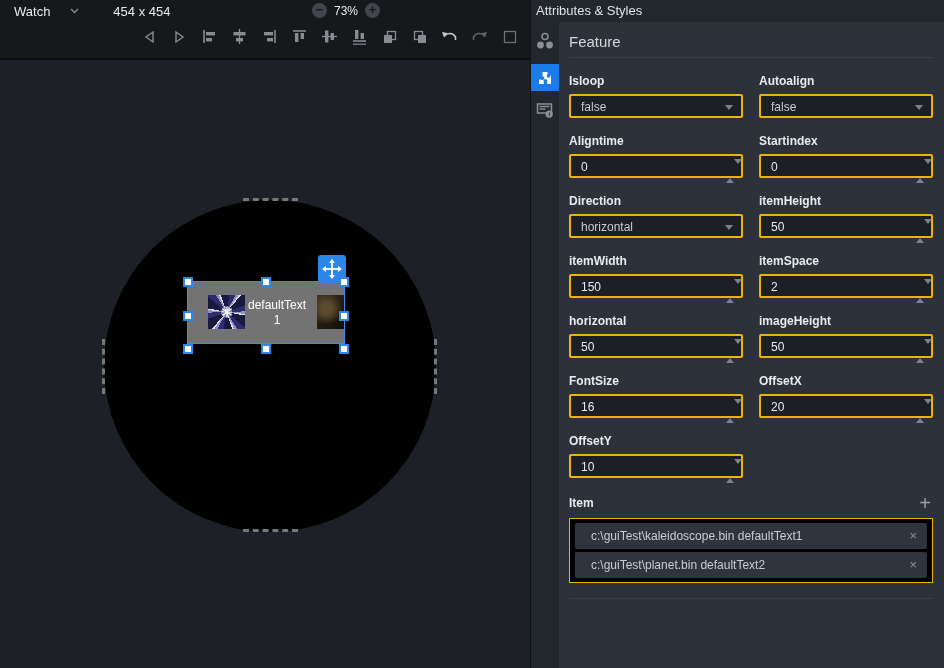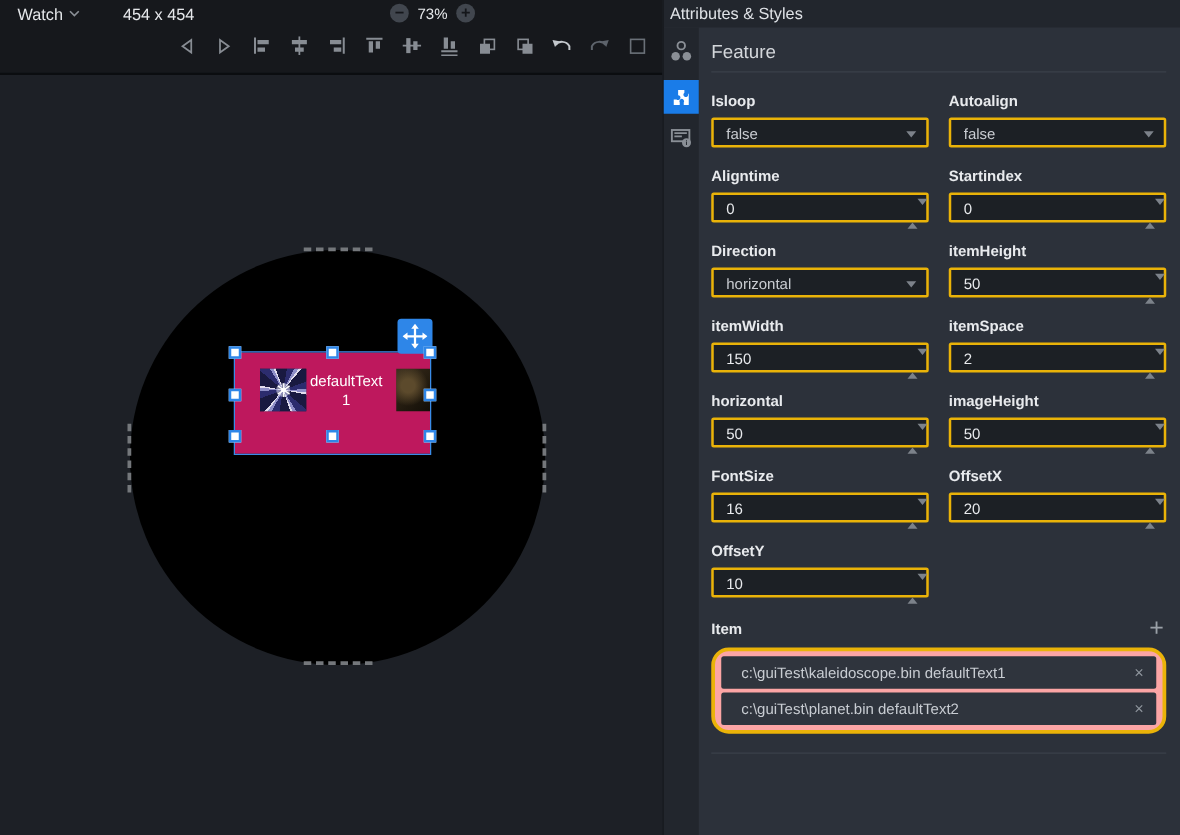--- a/index.html
+++ b/index.html
@@ -3,38 +3,38 @@
 <meta charset="utf-8">
 <style>
   * { margin:0; padding:0; box-sizing:border-box; }
   html,body { width:944px; height:668px; overflow:hidden; background:#1d2026;
               font-family:"Liberation Sans", sans-serif; }
   .app { position:relative; width:944px; height:668px; }
 
   
   .topbar-left { position:absolute; left:0; top:0; width:530px; height:58px; background:#16181c; }
   .tb-row1 { position:absolute; left:0; top:0; width:530px; height:22px; display:flex; align-items:center; }
-  .watch-sel { display:flex; align-items:center; gap:5px; margin-left:14px; color:#e6e8eb; font-size:13px; cursor:pointer; }
+  .watch-sel { display:flex; align-items:center; gap:20px; margin-left:14px; color:#e6e8eb; font-size:13px; cursor:pointer; }
   .canvas-size { margin-left:34px; color:#e6e8eb; font-size:13px; }
   .zoom-ctrl { position:absolute; left:312px; top:3px; display:flex; align-items:center; gap:7px; }
   .zoom-btn { width:15px; height:15px; border-radius:50%; background:#41464e; color:#14161a;
               font-size:13px; line-height:13px; text-align:center; font-weight:bold; cursor:pointer; }
   .zoom-label { color:#e6e8eb; font-size:12px; }
   .tb-row2 { position:absolute; left:140px; top:27px; display:flex; align-items:center; gap:11px; }
   .tb-icon { width:19px; height:19px; display:flex; align-items:center; justify-content:center; cursor:pointer; }
 
   
   .canvas { position:absolute; left:0; top:58px; width:530px; height:610px; background:#1d2026; border-top:2px solid #0b0d10; }
   .watch-circle { position:absolute; left:104px; top:140px; width:332px; height:332px; border-radius:50%; background:#000; }
   .dash-top    { position:absolute; left:243px; top:138px;  width:55px; height:0; border-top:3px dashed #74777b; }
   .dash-bottom { position:absolute; left:243px; top:469px; width:55px; height:0; border-top:3px dashed #74777b; }
   .dash-left   { position:absolute; left:102px; top:279px; width:0; height:55px; border-left:3px dashed #74777b; }
   .dash-right  { position:absolute; left:434px; top:279px; width:0; height:55px; border-left:3px dashed #74777b; }
 
-  .widget { position:absolute; left:188px; top:222px; width:156px; height:81px; background:#be185d;
+  .widget { position:absolute; left:188px; top:222px; width:156px; height:61px; background:#737373;
             outline:1px solid #3a8ce8; overflow:hidden; cursor:move; }
   .w-img1 { position:absolute; left:20px; top:13px; width:37px; height:34px;
             background:
               radial-gradient(circle at 50% 50%, rgba(255,255,255,.95) 0 2px, rgba(220,220,240,.55) 2px 5px, rgba(255,255,255,0) 6px),
               repeating-conic-gradient(from 10deg, #2c2c6e 0 18deg, #8f8fc8 18deg 26deg, #e2deee 26deg 31deg, #191940 31deg 60deg),
               radial-gradient(circle, #4a4a9e, #14142e); }
   .w-img1 svg { position:absolute; left:50%; top:50%; transform:translate(-50%,-50%); }
   .w-img2 { position:absolute; left:129px; top:13px; width:27px; height:34px;
             background: radial-gradient(circle at 35% 40%, #5c4a2c 0 20%, rgba(0,0,0,0) 60%),
                         linear-gradient(135deg, #3a2f1e, #241c10 55%, #120e07); }
@@ -62,21 +62,21 @@
   .ctrl.select { color:#c9ccd1; }
   .caret { position:absolute; right:8px; top:9px; width:0; height:0;
            border-left:4px solid transparent; border-right:4px solid transparent; border-top:5px solid #7c828a; }
   .spin { position:absolute; right:7px; top:4px; width:8px; height:16px; }
   .spin-up { width:0; height:0; margin:1px auto 3px; border-left:4px solid transparent; border-right:4px solid transparent; border-bottom:5px solid #7c828a; }
   .spin-dn { width:0; height:0; margin:0 auto; border-left:4px solid transparent; border-right:4px solid transparent; border-top:5px solid #7c828a; }
 
   .item-header { display:flex; align-items:center; justify-content:space-between; margin-top:16px; }
   .item-header .lbl { color:#e8eaed; font-size:12px; font-weight:bold; }
   .add-btn { color:#9aa0a7; font-size:20px; line-height:18px; cursor:pointer; padding-right:2px; }
-  .item-list { margin-top:6px; background:#fca5a5; border:3px solid #eab308; border-radius:14px; padding:4px 5px; }
+  .item-list { margin-top:6px; background:#000000; border:1px solid #eab308; border-radius:0; padding:4px 5px; }
   .item-row { position:relative; height:26px; background:#2f343d; border-radius:2px; margin-bottom:3px;
               color:#c8ccd2; font-size:12px; line-height:26px; padding-left:16px; cursor:pointer;
               white-space:nowrap; overflow:hidden; }
   .item-row:last-child { margin-bottom:0; }
   .item-x { position:absolute; right:10px; top:0; color:#8d939b; font-size:13px; cursor:pointer; }
   .item-divider { margin-top:15px; border-top:1px solid #3a404a; }
 
   svg { display:block; }
 </style>
 </head>

